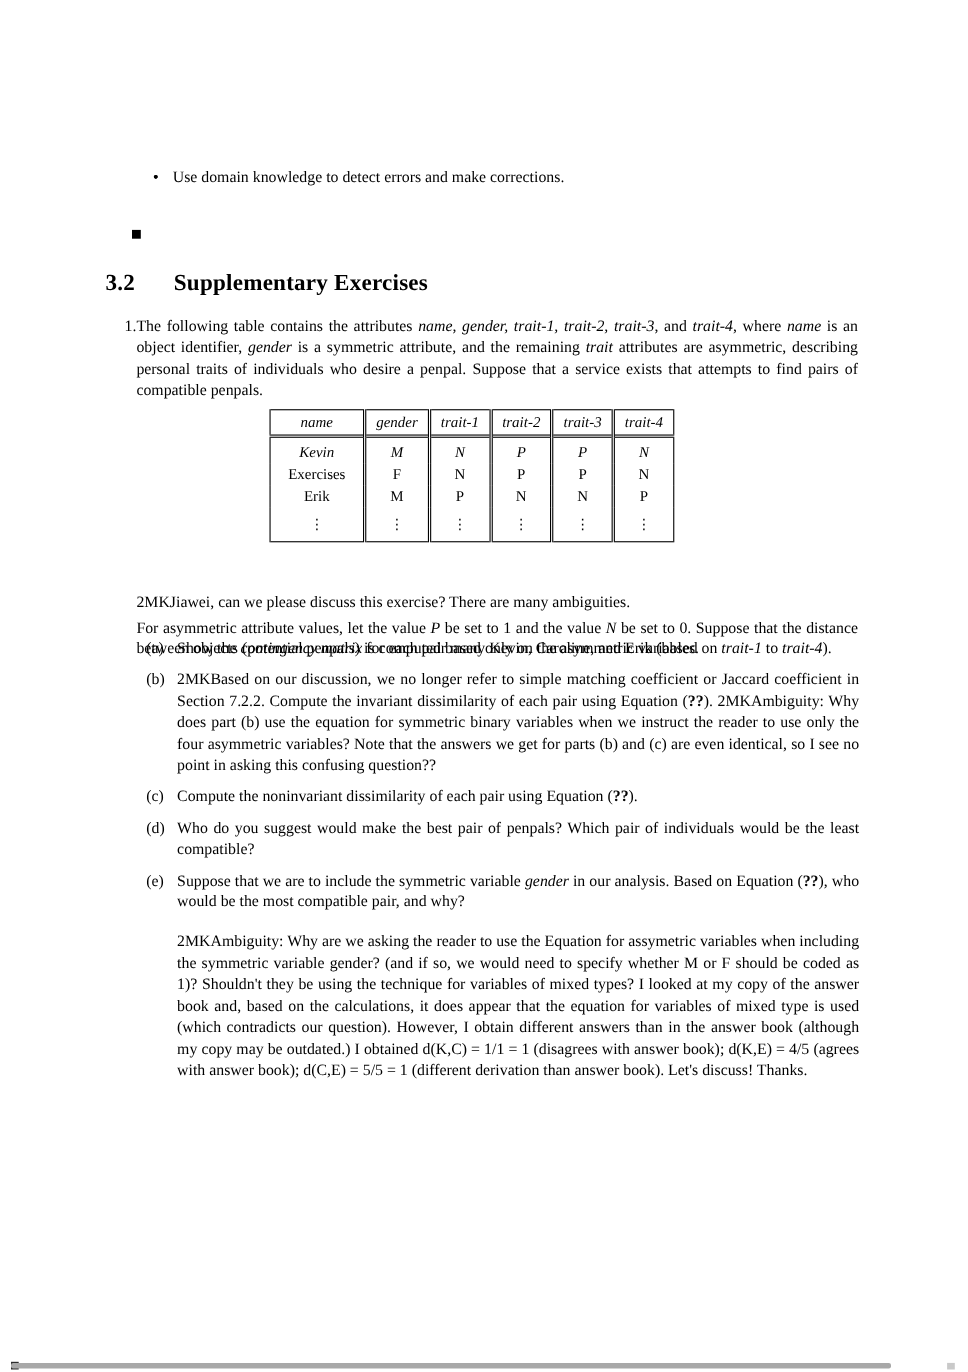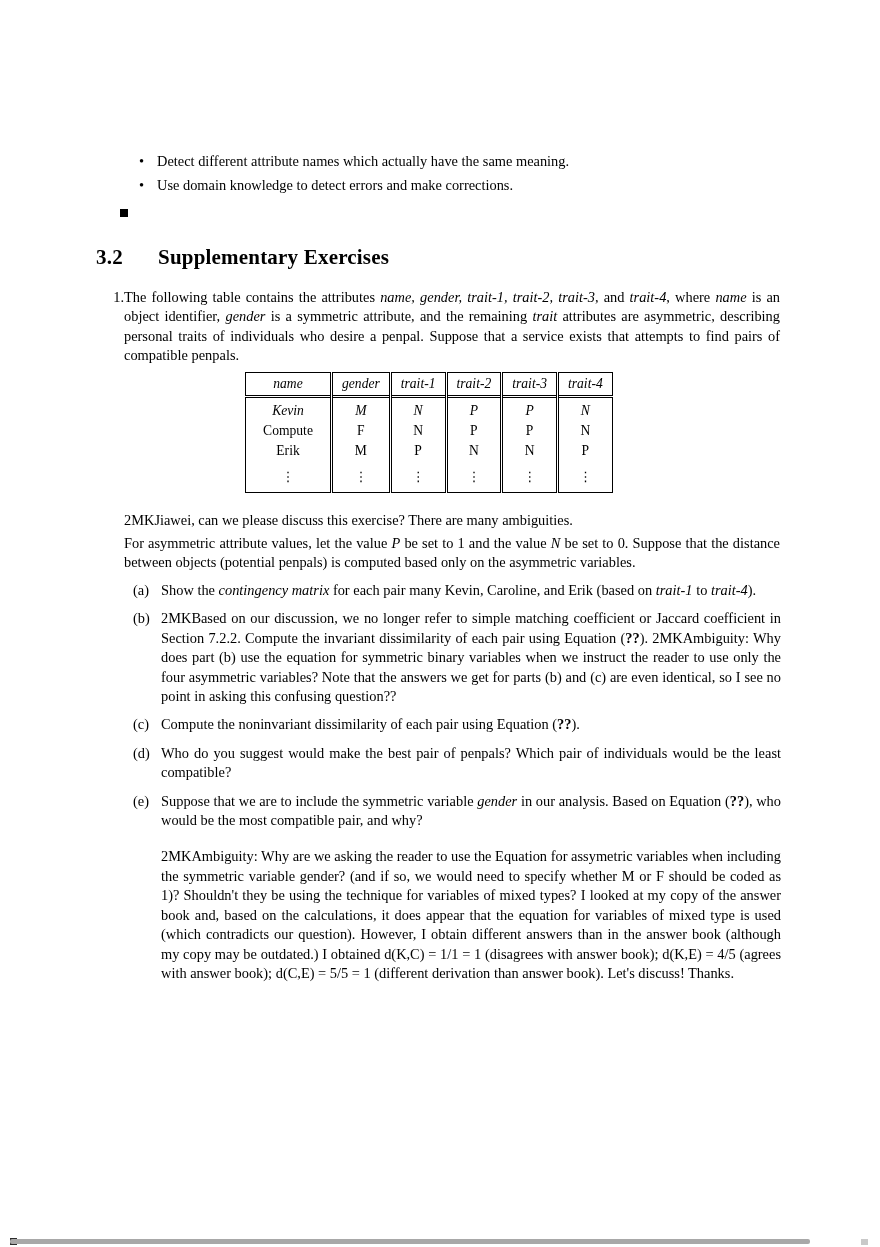--- a/index.html
+++ b/index.html
@@ -130,20 +130,21 @@
   table.penpal th:last-child, table.penpal td:last-child { border-right: 1px solid #000; }
 
   
   .para {
     position: absolute;
     left: 124px;
     width: 656px;
     font-size: 14.4px;
     line-height: 19.4px;
     text-align: justify;
+    margin-top: 28px;
   }
   #para-note  { top: 511px; }
   #para-asym  { top: 534px; }
 
   
   .subitems {
     position: absolute;
     left: 133px;
     top: 581px;
     width: 648px;
@@ -203,21 +204,20 @@
 </style>
 </head>
 <body>
 
 <div class="page">
   <div class="content">
 
     <div class="bullet-list">
       <div class="bullet-item">
         <span class="bullet-dot">•</span>
-        <span>Detect different attribute names which actually have the same meaning.</span>
       </div>
       <div class="bullet-item">
         <span class="bullet-dot">•</span>
         <span>Use domain knowledge to detect errors and make corrections.</span>
       </div>
     </div>
 
     <div class="tombstone"></div>
 
     <div class="section-heading">
@@ -244,21 +244,21 @@
         <tbody>
           <tr class="first-data">
             <td class="namecol">Kevin</td>
             <td>M</td>
             <td>N</td>
             <td>P</td>
             <td>P</td>
             <td>N</td>
           </tr>
           <tr>
-            <td class="namecol">Compute</td>
+            <td class="namecol">Exercises</td>
             <td>F</td>
             <td>N</td>
             <td>P</td>
             <td>P</td>
             <td>N</td>
           </tr>
           <tr>
             <td class="namecol">Erik</td>
             <td>M</td>
             <td>P</td>

